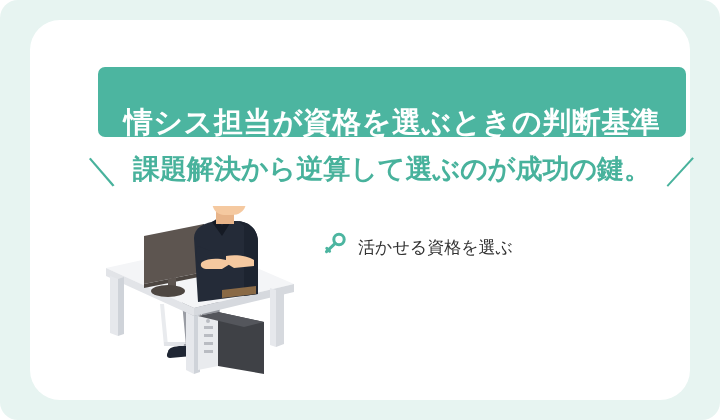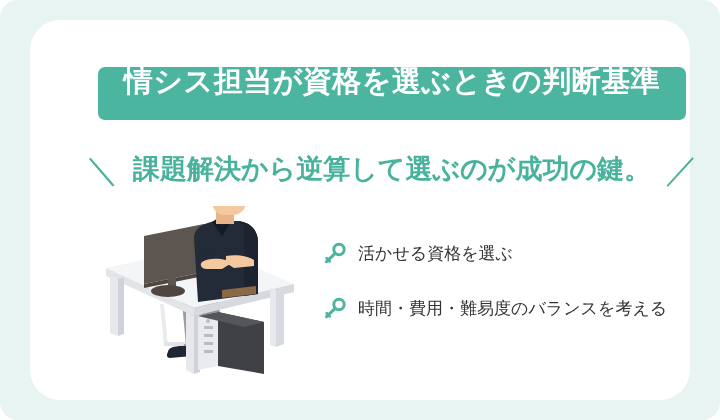--- a/index.html
+++ b/index.html
@@ -33,25 +33,25 @@
     background: #ffffff;
     border-radius: 30px;
   }
 
   
   #title-banner {
     position: absolute;
     left: 68px;
     top: 47px;
     width: 588px;
-    height: 53px;
+    height: 70px;
     background: #4cb5a0;
     border-radius: 7px;
     display: flex;
-    align-items: flex-start;
+    align-items: flex-end;
     justify-content: center;
     box-sizing: border-box;
   }
   #title-banner .title-text {
     color: #ffffff;
     font-size: 29px;
     font-weight: 700;
     letter-spacing: 0.5px;
     line-height: 1;
     white-space: nowrap;
@@ -87,24 +87,23 @@
 
   
   #bullet-list {
     position: absolute;
     left: 292px;
     top: 203px;
     width: 370px;
   }
   .bullet-item {
     display: flex;
-    align-items: center;
+    align-items: flex-end;
     height: 33px;
     margin-bottom: 22px;
-    margin-top: 14px;
   }
   .bullet-item:last-child { margin-bottom: 0; }
   .key-icon {
     width: 26px;
     height: 24px;
     flex: 0 0 26px;
     margin-right: 10px;
     display: block;
   }
   .bullet-label {
@@ -242,26 +241,18 @@
 
       <div class="bullet-item">
         <svg class="key-icon" viewBox="0 0 26 24">
           <circle cx="17" cy="7.5" r="5.2" fill="none" stroke="#4cb5a0" stroke-width="3"></circle>
           <path d="M13.2 11.3 L4.5 19.6" fill="none" stroke="#4cb5a0" stroke-width="3" stroke-linecap="round"></path>
           <path d="M4.8 16.3 L7.6 19.2" fill="none" stroke="#4cb5a0" stroke-width="3" stroke-linecap="round"></path>
         </svg>
         <span class="bullet-label">活かせる資格を選ぶ</span>
       </div>
 
-      <div class="bullet-item">
-        <svg class="key-icon" viewBox="0 0 26 24">
-          <circle cx="17" cy="7.5" r="5.2" fill="none" stroke="#4cb5a0" stroke-width="3"></circle>
-          <path d="M13.2 11.3 L4.5 19.6" fill="none" stroke="#4cb5a0" stroke-width="3" stroke-linecap="round"></path>
-          <path d="M4.8 16.3 L7.6 19.2" fill="none" stroke="#4cb5a0" stroke-width="3" stroke-linecap="round"></path>
-        </svg>
-        <span class="bullet-label">時間・費用・難易度のバランスを考える</span>
-      </div>
 
 
     </div>
 
   </div>
 </div>
 
 </body></html>

